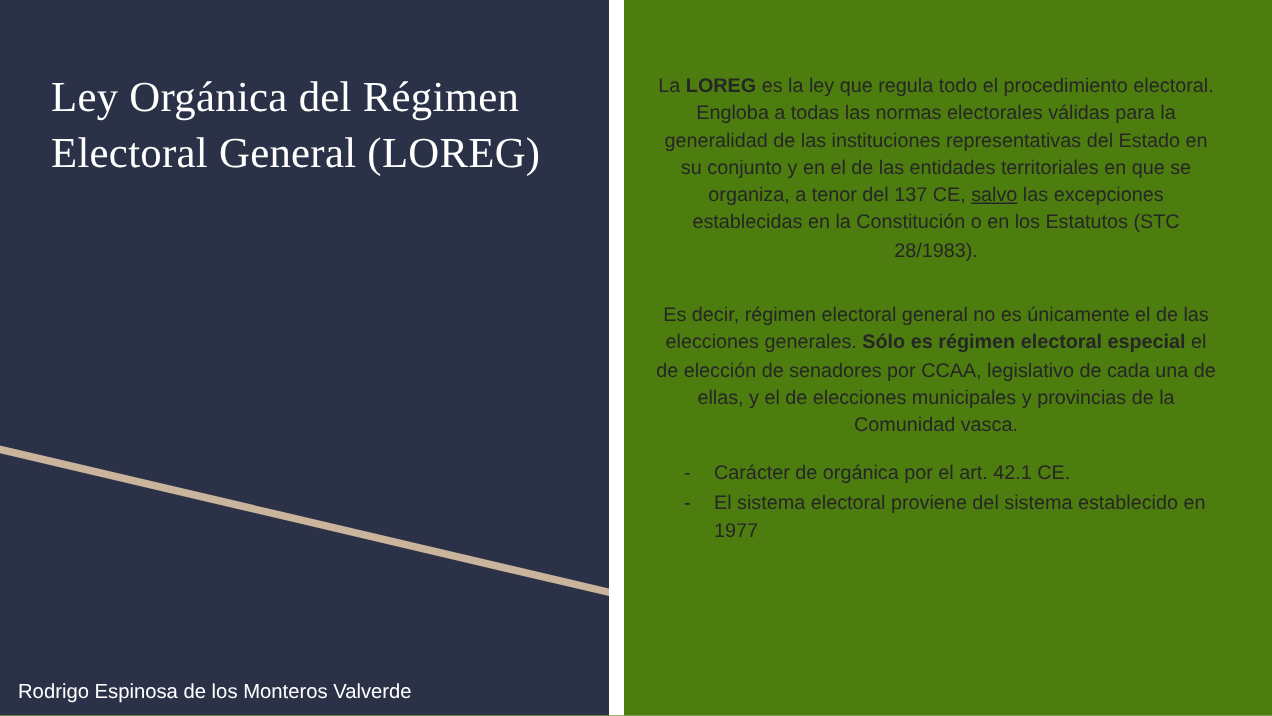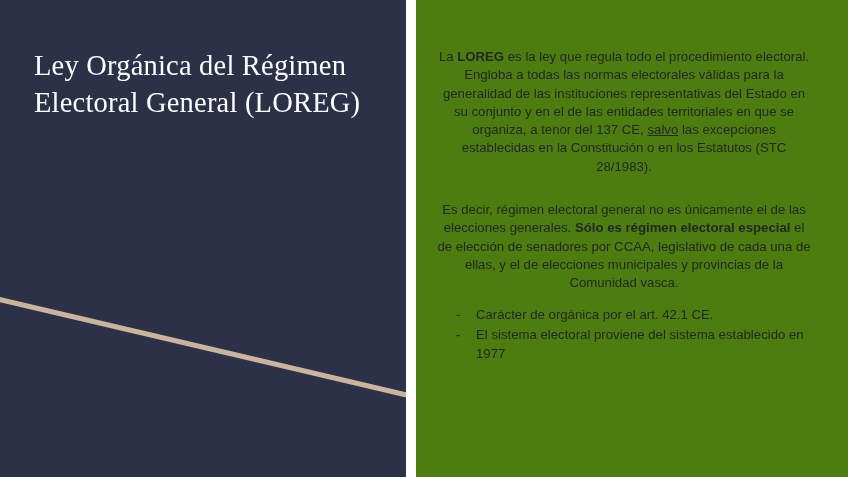--- a/index.html
+++ b/index.html
@@ -109,20 +109,21 @@
   }
 </style>
 </head>
 <body>
 
 <div class="slide">
 
   <div class="left-panel">
     <div class="title">Ley Orgánica del Régimen Electoral General (LOREG)</div>
     <div class="diagonal"></div>
+    <div class="footer-author">Rodrigo Espinosa de los Monteros Valverde</div>
   </div>
 
   <div class="panel-gap"></div>
 
   <div class="content">
 
     <p>
       <span>La </span><b>LOREG</b><span> es la ley que regula todo el procedimiento electoral. Engloba a todas las normas electorales válidas para la generalidad de las instituciones representativas del Estado en su conjunto y en el de las entidades territoriales en que se organiza, a tenor del 137 CE, </span><u>salvo</u><span> las excepciones establecidas en la Constitución o en los Estatutos (STC 28/1983).</span>
     </p>
 

